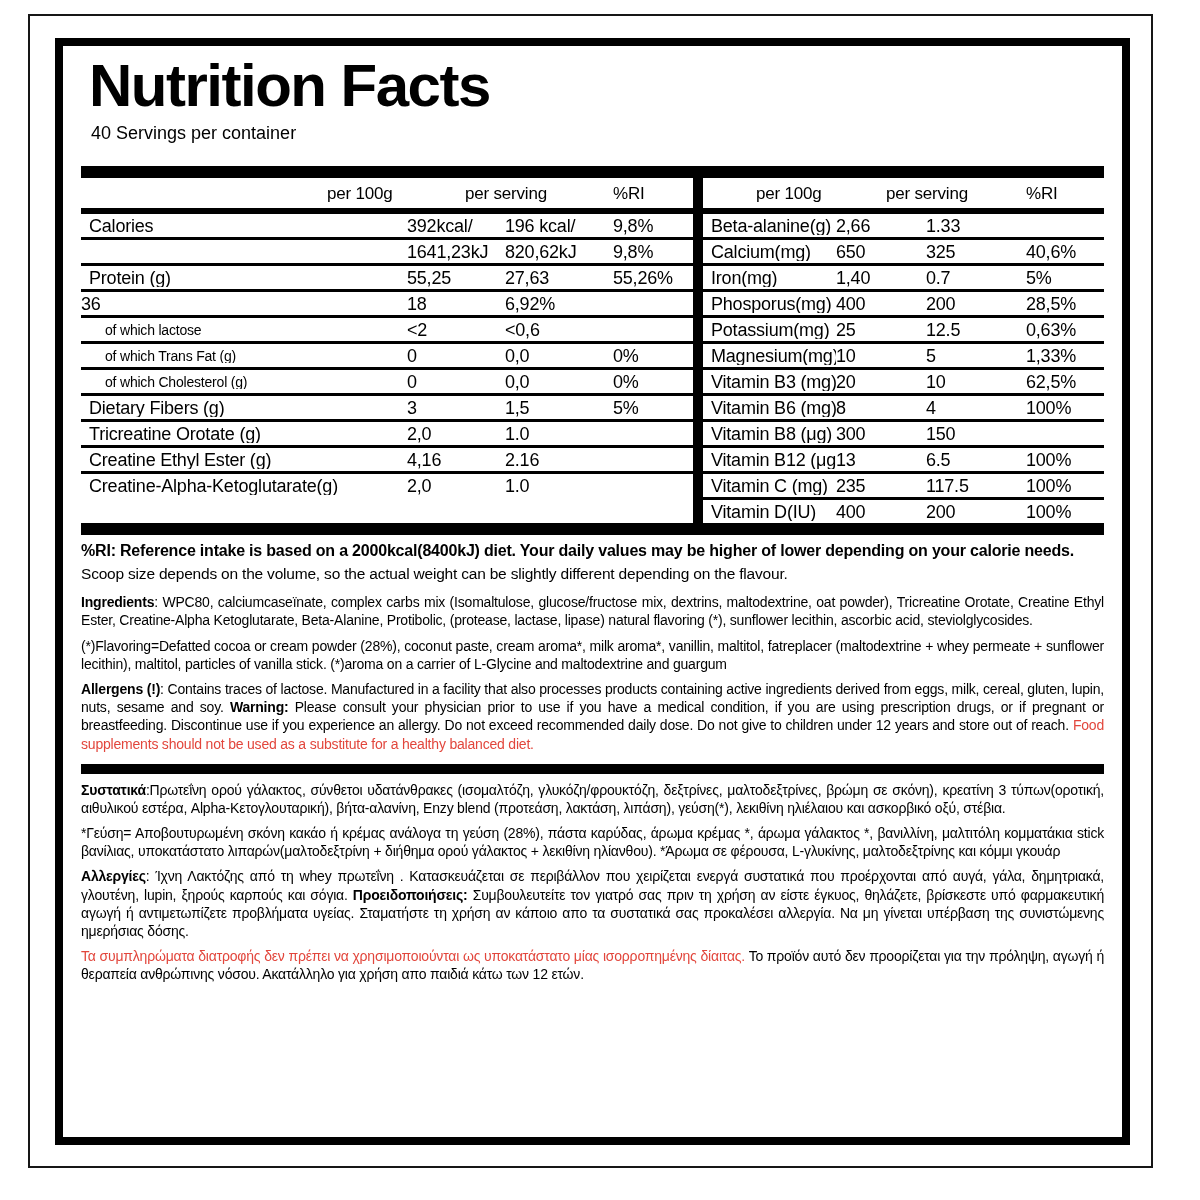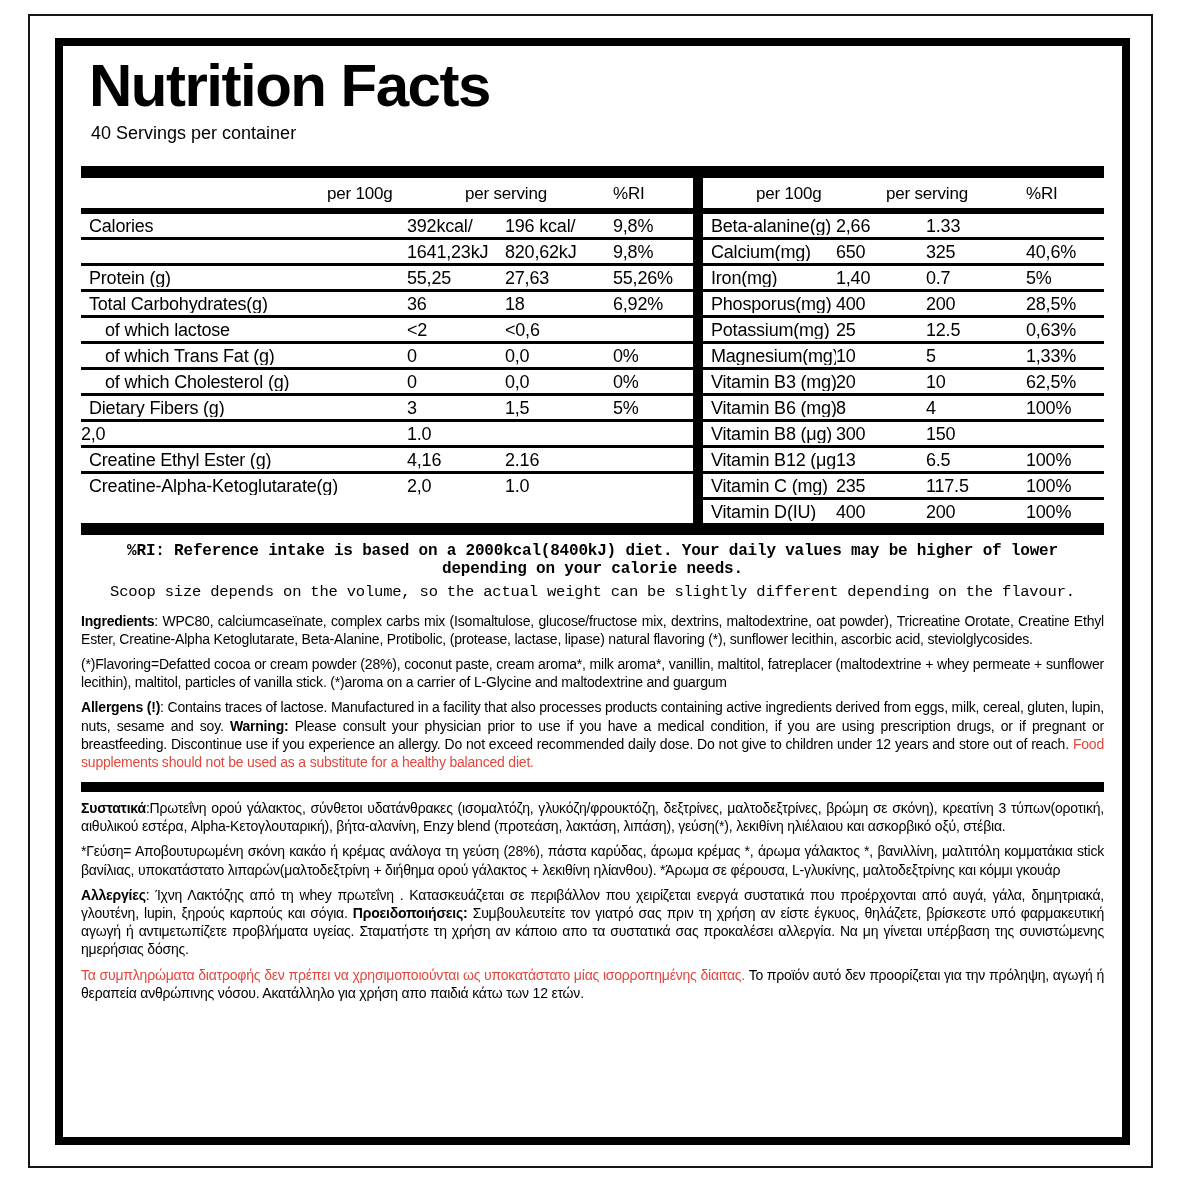--- a/index.html
+++ b/index.html
@@ -31,22 +31,22 @@
   .trow {
     display:grid; align-items:center; height:23px;
     border-top:3px solid #000; font-size:18px; line-height:1;
     letter-spacing:-0.2px;
   }
   .t-left  .trow { grid-template-columns:1fr 98px 108px 80px; }
   .t-right .trow { grid-template-columns:1fr 90px 100px 78px; }
   .trow.thead { border-top:none; border-bottom:3px solid #000; height:30px; font-size:17px;gap:40px; }
   .tcell { overflow:hidden; white-space:nowrap; }
   .tlabel { padding-left:8px; }
-  .indent .tlabel { padding-left:24px; font-size:18px; }
-  .fn { text-align:center; font-size:15.5px; margin-top:5px; line-height:1.15; letter-spacing:-0.2px;font-family:Liberation Mono, monospace; }
+  .indent .tlabel { padding-left:24px; font-size:14px; }
+  .fn { text-align:left; font-size:15.5px; margin-top:5px; line-height:1.15; letter-spacing:-0.2px; }
   .fn.b1 { font-weight:bold; font-size:16px; margin-top:7px; }
   .para {
     font-size:14px; line-height:1.3; text-align:justify;
     margin:7px 0 0 0; letter-spacing:-0.2px;
   }
   .para.first { margin-top:10px; }
   .b { font-weight:bold; }
   .red { color:var(--red-color, #e2463c); }
   .sep { height:10px; background:#000; margin:11px 0 4px 0; }
 </style>
@@ -82,21 +82,20 @@
           <div class="tcell tnum">820,62kJ</div>
           <div class="tcell tnum">9,8%</div>
         </div>
         <div class="trow">
           <div class="tcell tlabel">Protein (g)</div>
           <div class="tcell tnum">55,25</div>
           <div class="tcell tnum">27,63</div>
           <div class="tcell tnum">55,26%</div>
         </div>
         <div class="trow">
-          <div class="tcell tlabel">Total Carbohydrates(g)</div>
           <div class="tcell tnum">36</div>
           <div class="tcell tnum">18</div>
           <div class="tcell tnum">6,92%</div>
         </div>
         <div class="trow indent">
           <div class="tcell tlabel">of which lactose</div>
           <div class="tcell tnum">&lt;2</div>
           <div class="tcell tnum">&lt;0,6</div>
           <div class="tcell tnum"></div>
         </div>
@@ -112,20 +111,21 @@
           <div class="tcell tnum">0,0</div>
           <div class="tcell tnum">0%</div>
         </div>
         <div class="trow">
           <div class="tcell tlabel">Dietary Fibers  (g)</div>
           <div class="tcell tnum">3</div>
           <div class="tcell tnum">1,5</div>
           <div class="tcell tnum">5%</div>
         </div>
         <div class="trow">
+          <div class="tcell tlabel">Tricreatine Orotate (g)</div>
           <div class="tcell tnum">2,0</div>
           <div class="tcell tnum">1.0</div>
           <div class="tcell tnum"></div>
         </div>
         <div class="trow">
           <div class="tcell tlabel">Creatine Ethyl Ester (g)</div>
           <div class="tcell tnum">4,16</div>
           <div class="tcell tnum">2.16</div>
           <div class="tcell tnum"></div>
         </div>

